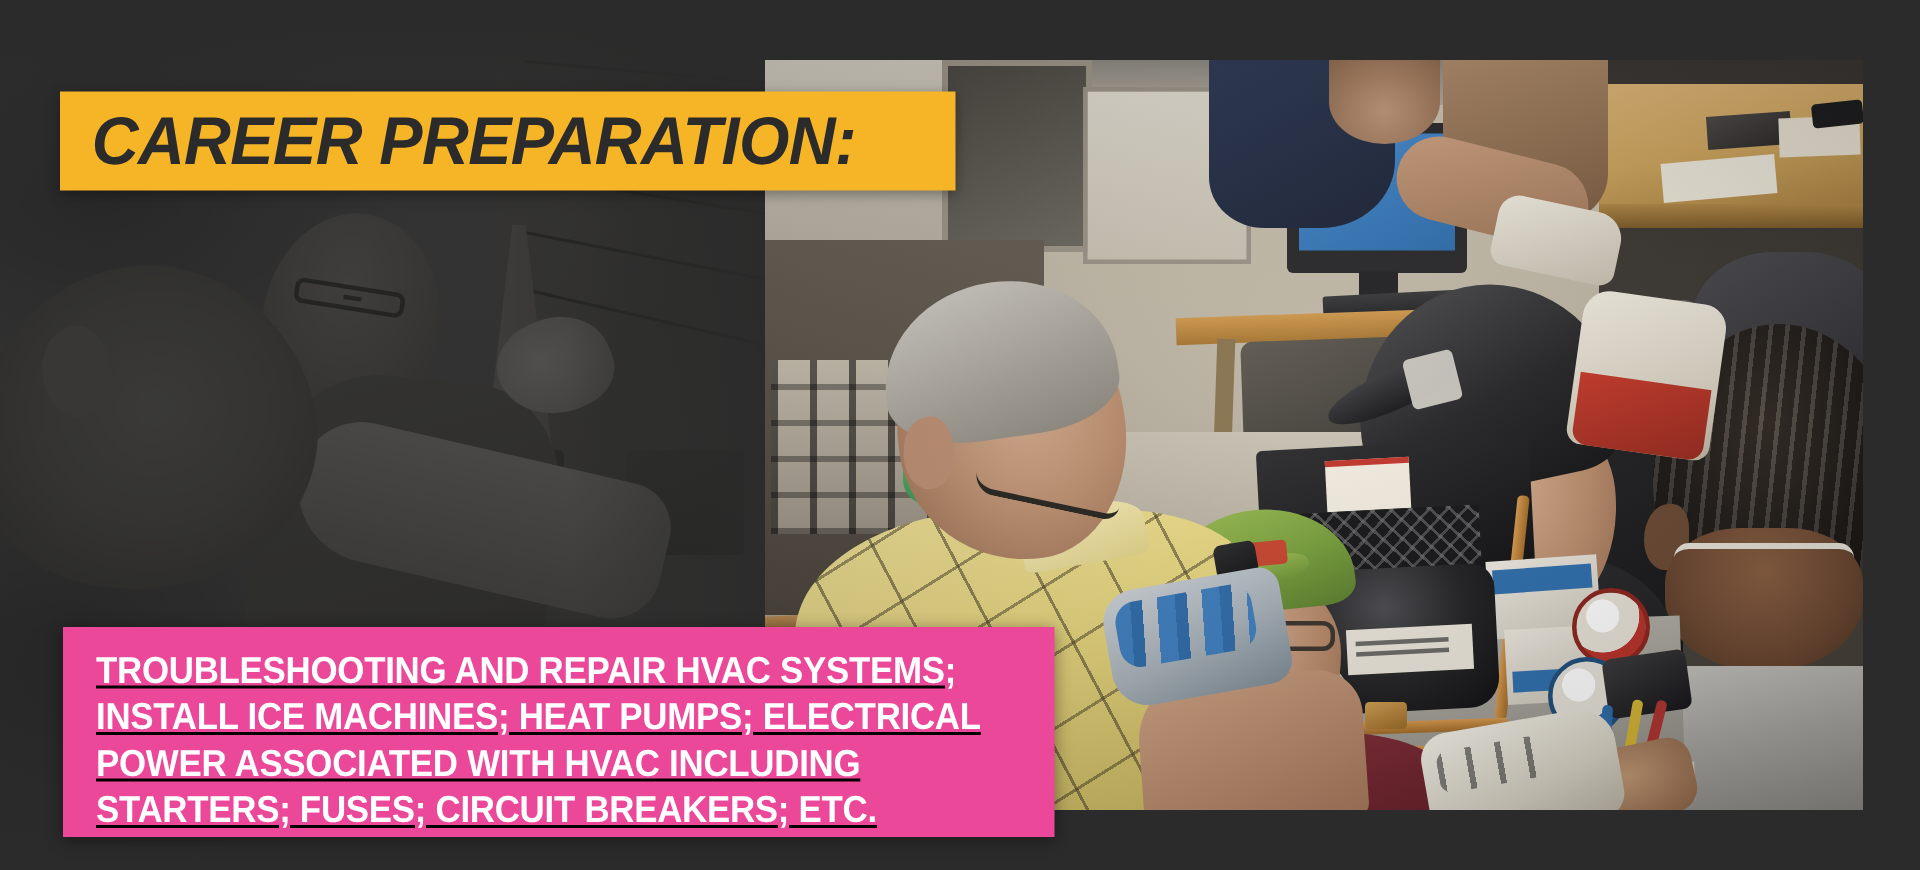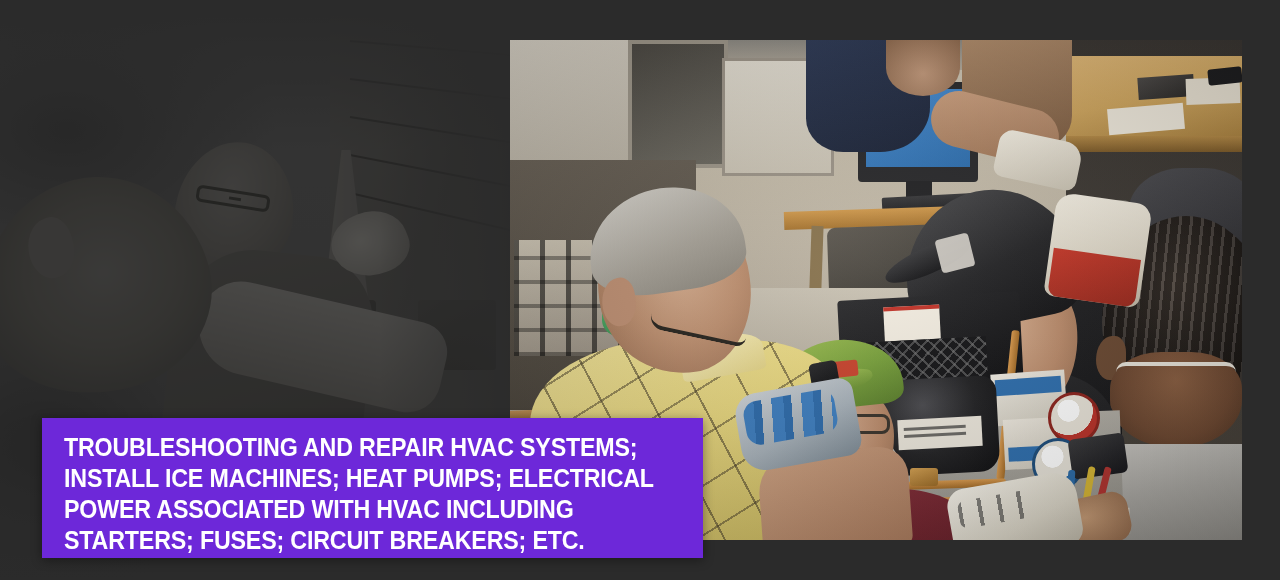--- a/index.html
+++ b/index.html
@@ -771,21 +771,24 @@
 
     <div class="ph p-watch"></div>
     <div class="ph p-glove-blue"></div>
     <div class="ph p-glove-red"></div>
     <div class="ph p-wrist"></div>
     <div class="ph p-glove-white"></div>
 
     <div class="ph p-gloss"></div>
   </div>
 
-
-  <div class="descbox" style="background: #6d28d9;">
+  <div class="headline" style="background: rgb(246, 180, 39);">
+    <span class="headline-text" style="color: rgb(43, 43, 43);">CAREER PREPARATION:</span>
+  </div>
+
+  <div class="descbox" style="background: #ec4899; text-decoration: underline;">
     <p style="color: rgb(255, 255, 255);">TROUBLESHOOTING AND REPAIR HVAC SYSTEMS;</p>
     <p style="color: rgb(255, 255, 255);">INSTALL ICE MACHINES; HEAT PUMPS; ELECTRICAL</p>
     <p style="color: rgb(255, 255, 255);">POWER ASSOCIATED WITH HVAC INCLUDING</p>
     <p style="color: rgb(255, 255, 255);">STARTERS; FUSES; CIRCUIT BREAKERS; ETC.</p>
   </div>
 
 </div>
 
 </body></html>

